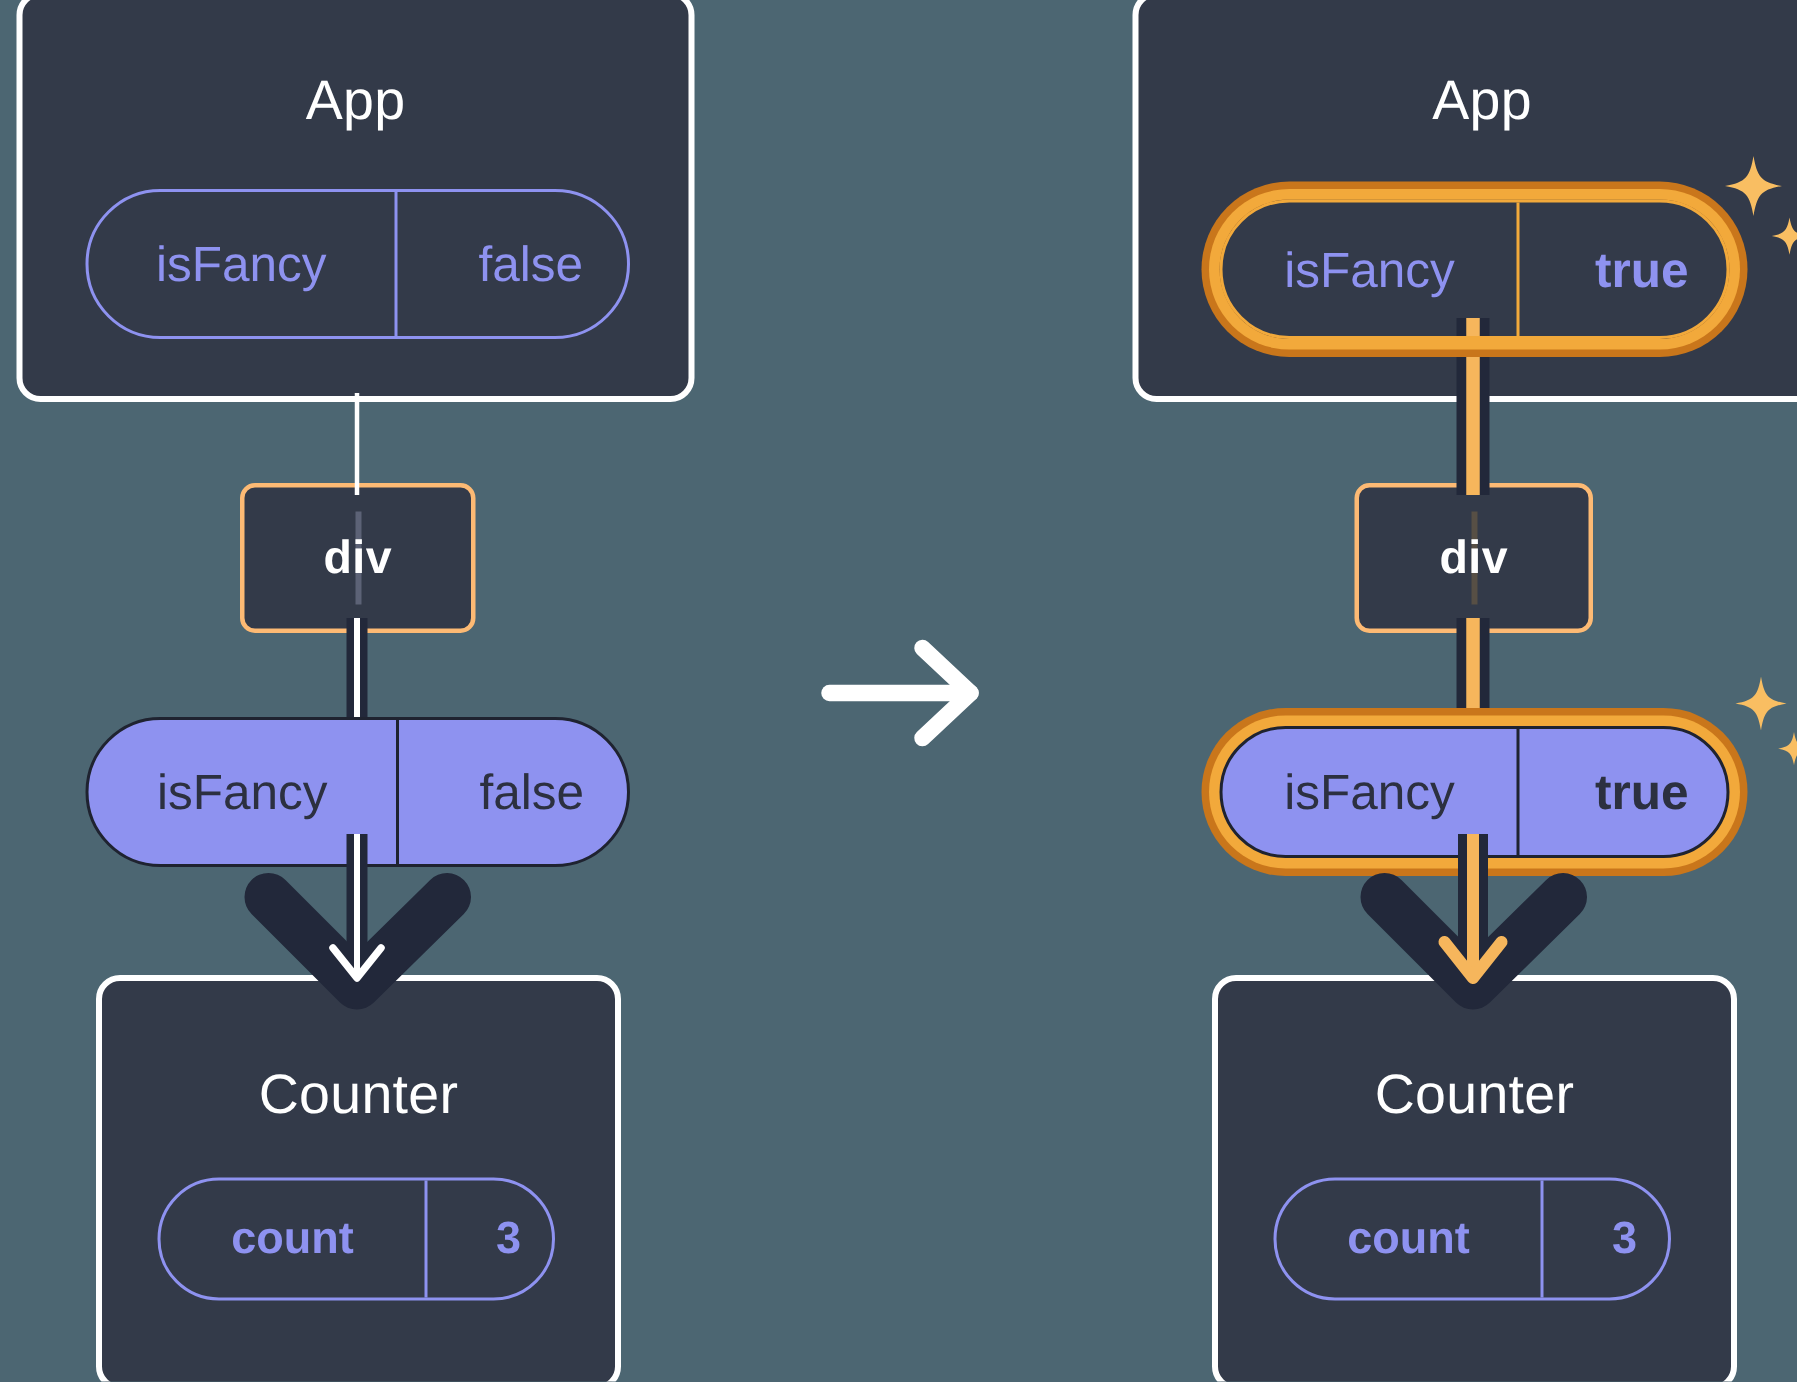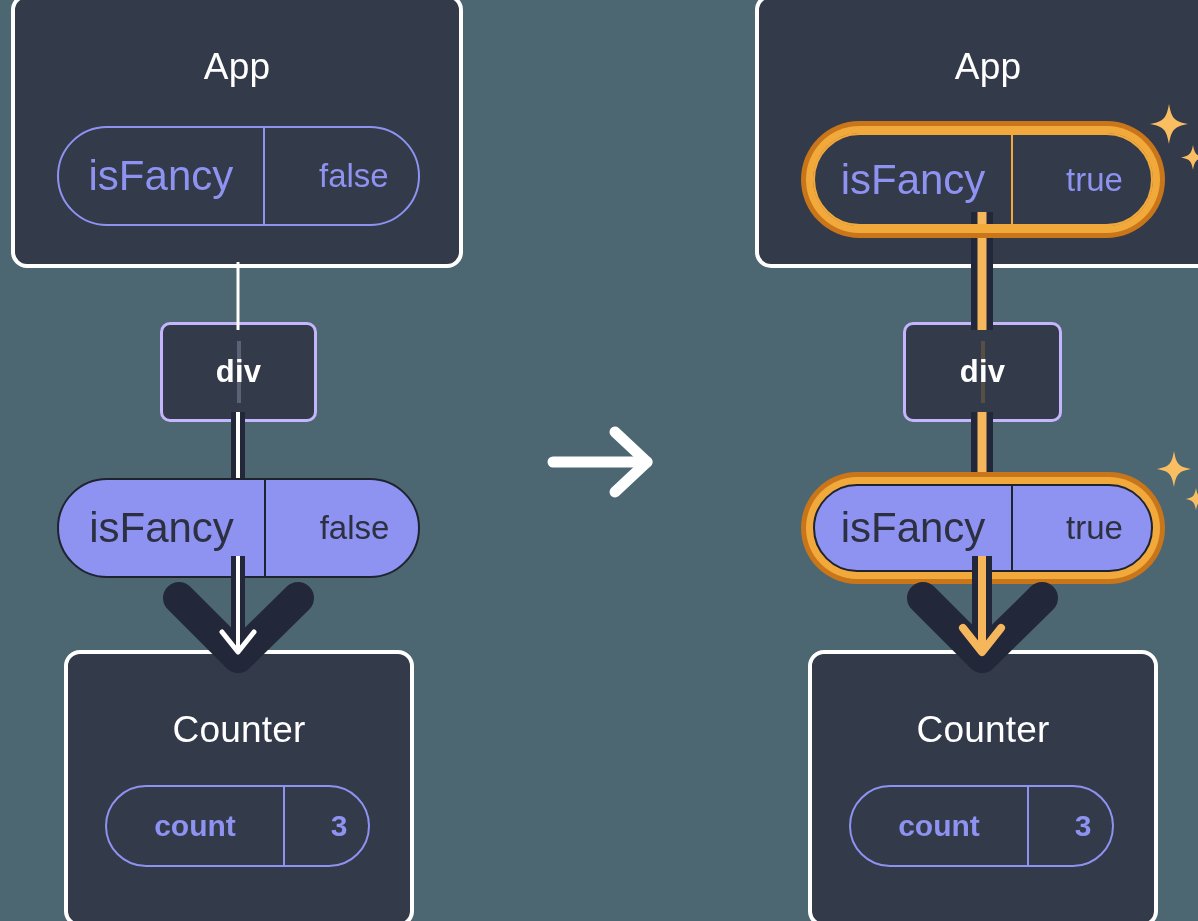--- a/index.html
+++ b/index.html
@@ -38,21 +38,21 @@
     text-align: center;
     color: #ffffff;
     font-size: 37px;
     font-weight: 400;
     letter-spacing: 0.2px;
   }
 
   .divbox {
     position: absolute;
     background: #333a49;
-    border: 3px solid #c4b5fd;
+    border: 3px solid #fdba74;
     border-radius: 10px;
     box-sizing: border-box;
     z-index: 6;
     display: flex;
     align-items: center;
     justify-content: center;
   }
   .divbox .divlabel {
     color: #ffffff;
     font-size: 31px;
@@ -98,23 +98,23 @@
 
   
   .pill.hl {
     box-shadow:
       0 0 0 7px #f2a93b,
       0 0 0 12px #c9761b;
   }
   .pill.hl.outline { border-color: #f2a93b; }
   .pill.hl.outline .pcell.val { border-left-color: #f2a93b; }
 
-  .pcell.key { font-size: 42px; font-weight: 400; }
+  .pcell.key { font-size: 33px; font-weight: 400; }
   .pcell.val { font-size: 33px; font-weight: 400; padding-left: 25px; }
-  .pcell.val.bold { font-weight: 400; }
+  .pcell.val.bold { font-weight: 700; }
   .pill.hl.outline .pcell.val.bold { color: #8e92f0; }
 
   
   .pill.small .pcell.key,
   .pill.small .pcell.val { font-size: 30px; font-weight: bold; }
 
   
   .sparkles { position: absolute; z-index: 20; }
   .sparkles svg { display: block; }
 

